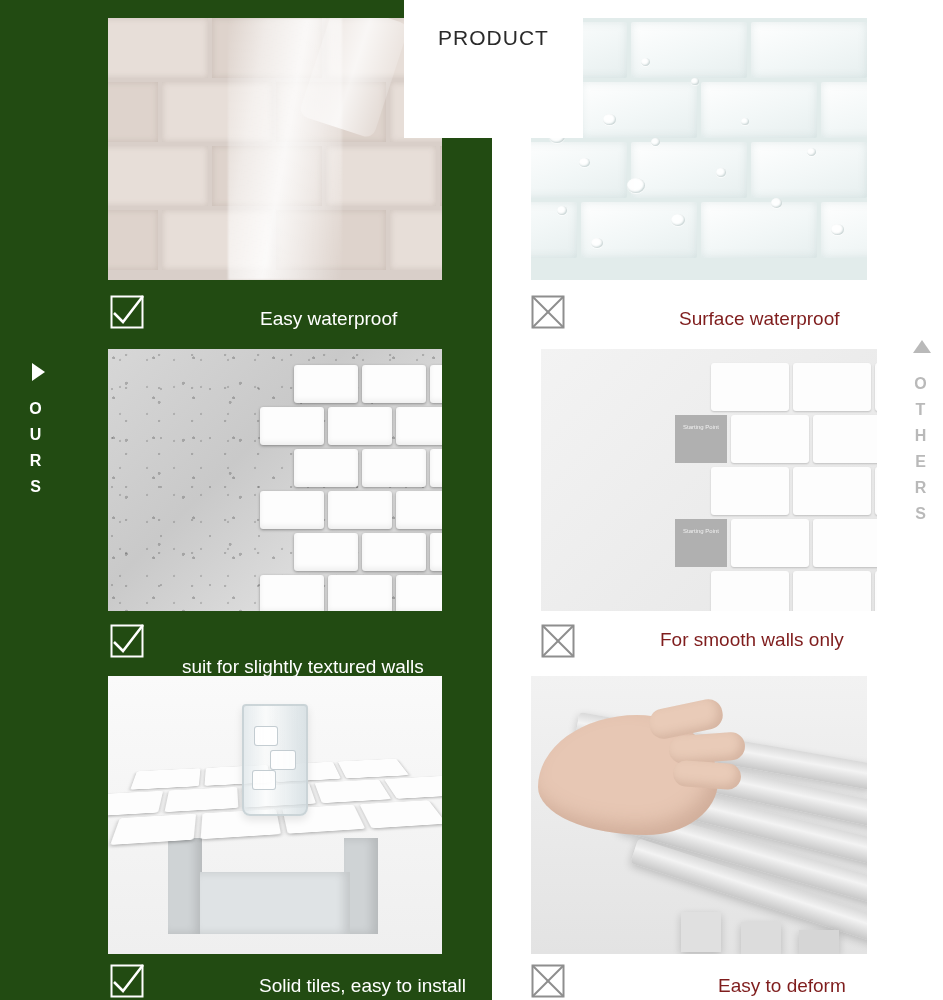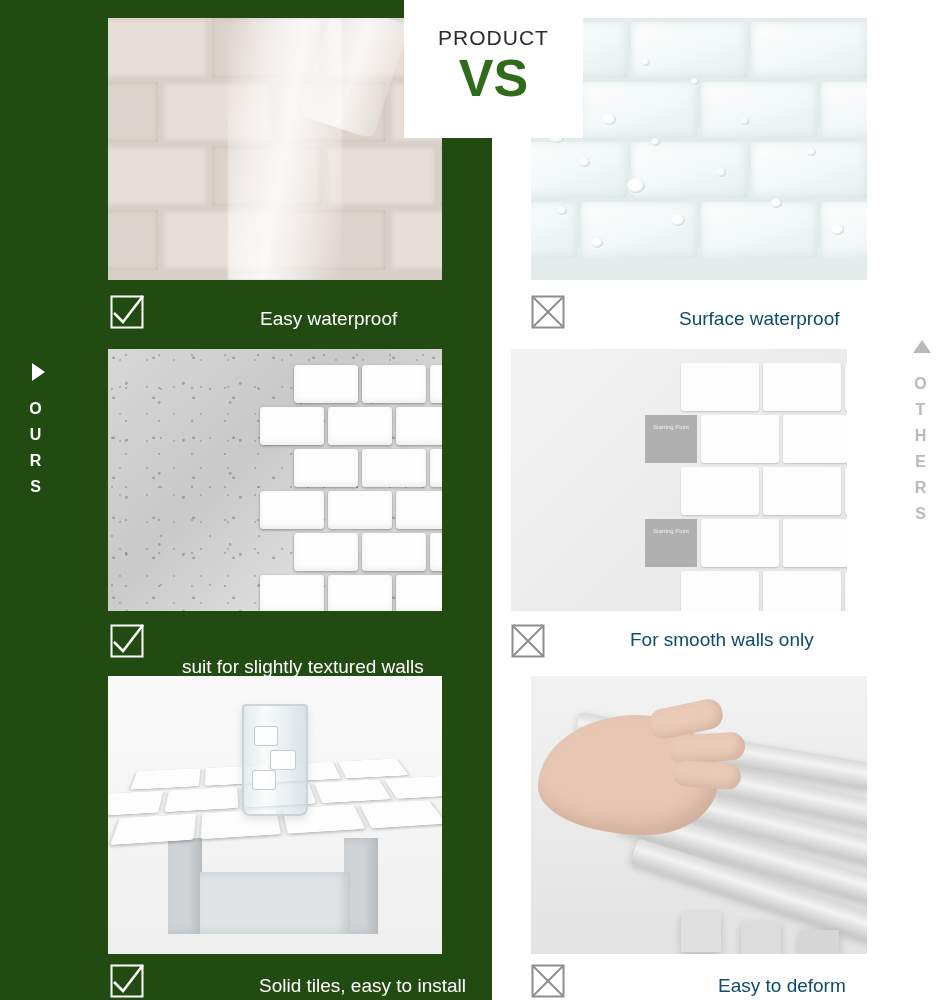--- a/index.html
+++ b/index.html
@@ -105,21 +105,21 @@
     position: absolute;
   }
   .photo {
     position: relative;
     overflow: hidden;
     background: #e8e8e8;
   }
   .caption {
     position: absolute;
     font-size: 19px;
-    color: #0c4a6e;
+    color: #7f1d1d;
     line-height: 1.35;
   }
   .caption.white { color: #ffffff; }
 
   
   .mark {
     position: absolute;
     width: 34px;
     height: 34px;
   }
@@ -289,21 +289,20 @@
 </head>
 <body>
 
 <div class="page">
 
   <div class="left-panel"></div>
   <div class="right-panel"></div>
 
   <div class="vs-badge">
     <div class="product">PRODUCT</div>
-    <div class="vs">VS</div>
   </div>
 
   <div class="arrow-down-white"></div>
   <div class="side-label ours">OURS</div>
   <div class="arrow-down-gray"></div>
   <div class="side-label others">OTHERS</div>
 
   <div class="card" style="left:108px; top:18px;">
     <div class="photo" style="width:334px;height:262px;">
       <div class="tilewall">
@@ -452,21 +451,21 @@
     <div class="mark" style="left:0px; top:277px;">
       <svg width="34" height="34" viewBox="0 0 34 34">
         <rect x="1.5" y="1.5" width="31" height="31" fill="none" stroke="#8e8e8e" stroke-width="2"></rect>
         <line x1="1.5" y1="1.5" x2="32.5" y2="32.5" stroke="#8e8e8e" stroke-width="2"></line>
         <line x1="32.5" y1="1.5" x2="1.5" y2="32.5" stroke="#8e8e8e" stroke-width="2"></line>
       </svg>
     </div>
     <div class="caption" style="left:148px; top:288px; width:230px;">Surface waterproof</div>
   </div>
 
-  <div class="card" style="left:511px; top:349px;">
+  <div class="card" style="left:541px; top:349px;">
     <div class="photo" style="width:336px;height:262px;">
       <div class="smooth-wall">
         <div class="wtile" style="left:170px;top:14px;width:78px;height:48px;box-shadow:0 1px 2px rgba(0,0,0,.18);"></div>
         <div class="wtile" style="left:252px;top:14px;width:78px;height:48px;box-shadow:0 1px 2px rgba(0,0,0,.18);"></div>
         <div class="wtile" style="left:334px;top:14px;width:78px;height:48px;box-shadow:0 1px 2px rgba(0,0,0,.18);"></div>
 
         <div class="gray-tab" style="left:134px;top:66px;width:52px;height:48px;">Starting Point</div>
         <div class="wtile" style="left:190px;top:66px;width:78px;height:48px;box-shadow:0 1px 2px rgba(0,0,0,.18);"></div>
         <div class="wtile" style="left:272px;top:66px;width:78px;height:48px;box-shadow:0 1px 2px rgba(0,0,0,.18);"></div>
 

